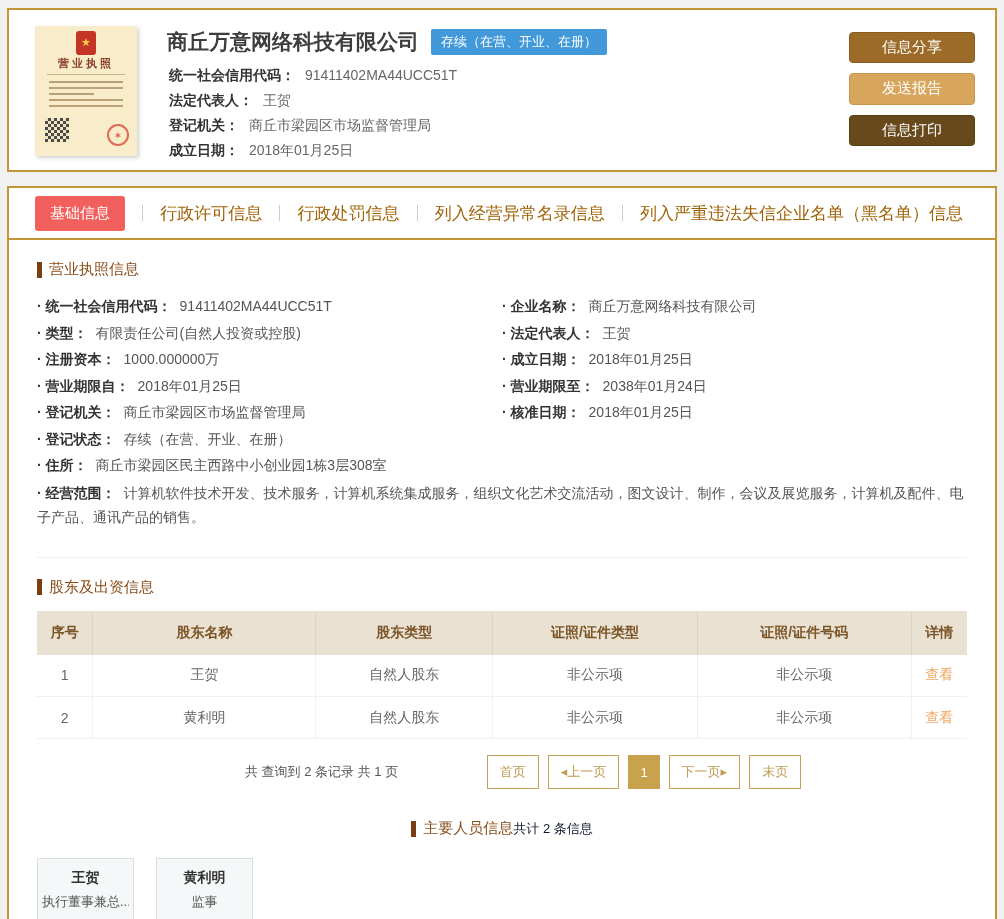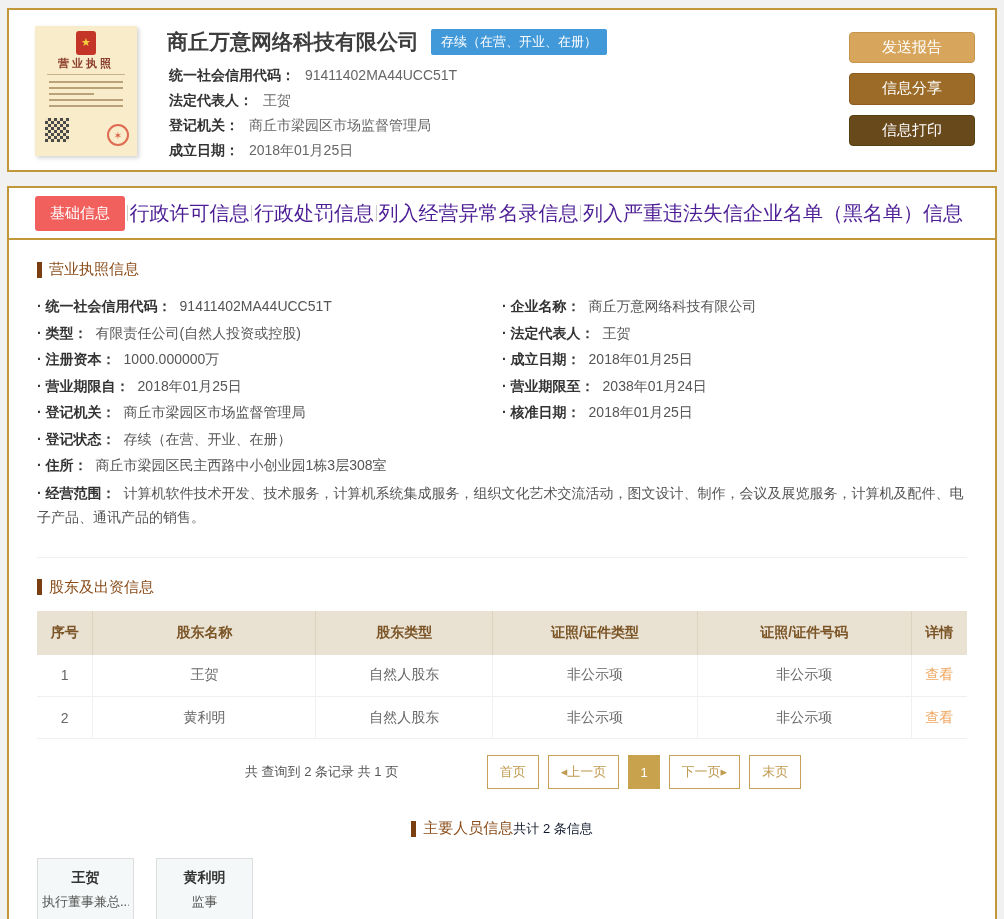--- a/index.html
+++ b/index.html
@@ -37,21 +37,21 @@
   .hbtn { width:126px; height:33px; border:none; border-radius:4px; color:#fff; font-size:15px;
           margin-bottom:10px; cursor:pointer; font-family:inherit; }
   .hbtn.b1 { background:#d7a65c; border:1px solid #c69548; }
   .hbtn.b2 { background:#9c6b28; border:1px solid #8a5c1e; }
   .hbtn.b3 { background:#68491c; border:1px solid #574012; }
 
   
   .main-card { margin:14px 7px 0 7px; min-height:740px; }
   .tabbar { height:52px; display:flex; align-items:center; justify-content:space-between;
             border-bottom:2px solid #c2973a; padding:0 32px 0 26px; }
-  .tab { font-size:20px; color:#4c1d95; cursor:pointer; white-space:nowrap; }
+  .tab { font-size:17px; color:#a16207; cursor:pointer; white-space:nowrap; }
   .tab.active { background:#f2605d; color:#fff; padding:8px 15px; border-radius:3px; font-size:15px; }
   .tab-divider { width:1px; height:16px; background:#ccc; }
 
   .content { padding:20px 28px 0 28px; }
 
   .section-title { display:flex; align-items:center; }
   .st-bar { width:5px; height:16px; background:#7a3e10; margin-right:7px; }
   .st-text { font-size:15px; font-weight:normal; color:#8a4d1a; }
 
   .lic-grid { display:flex; margin-top:14px; }
@@ -126,22 +126,22 @@
       <span class="lbl">登记机关：</span>
       <span class="val">商丘市梁园区市场监督管理局</span>
     </div>
     <div class="hfield">
       <span class="lbl">成立日期：</span>
       <span class="val">2018年01月25日</span>
     </div>
   </div>
 
   <div class="header-btns">
+    <button class="hbtn b2">信息分享</button>
     <button class="hbtn b1">发送报告</button>
-    <button class="hbtn b2">信息分享</button>
     <button class="hbtn b3">信息打印</button>
   </div>
 </div>
 
 <div class="card main-card">
 
   <div class="tabbar">
     <span class="tab active">基础信息</span>
     <span class="tab-divider"></span>
     <span class="tab">行政许可信息</span>

